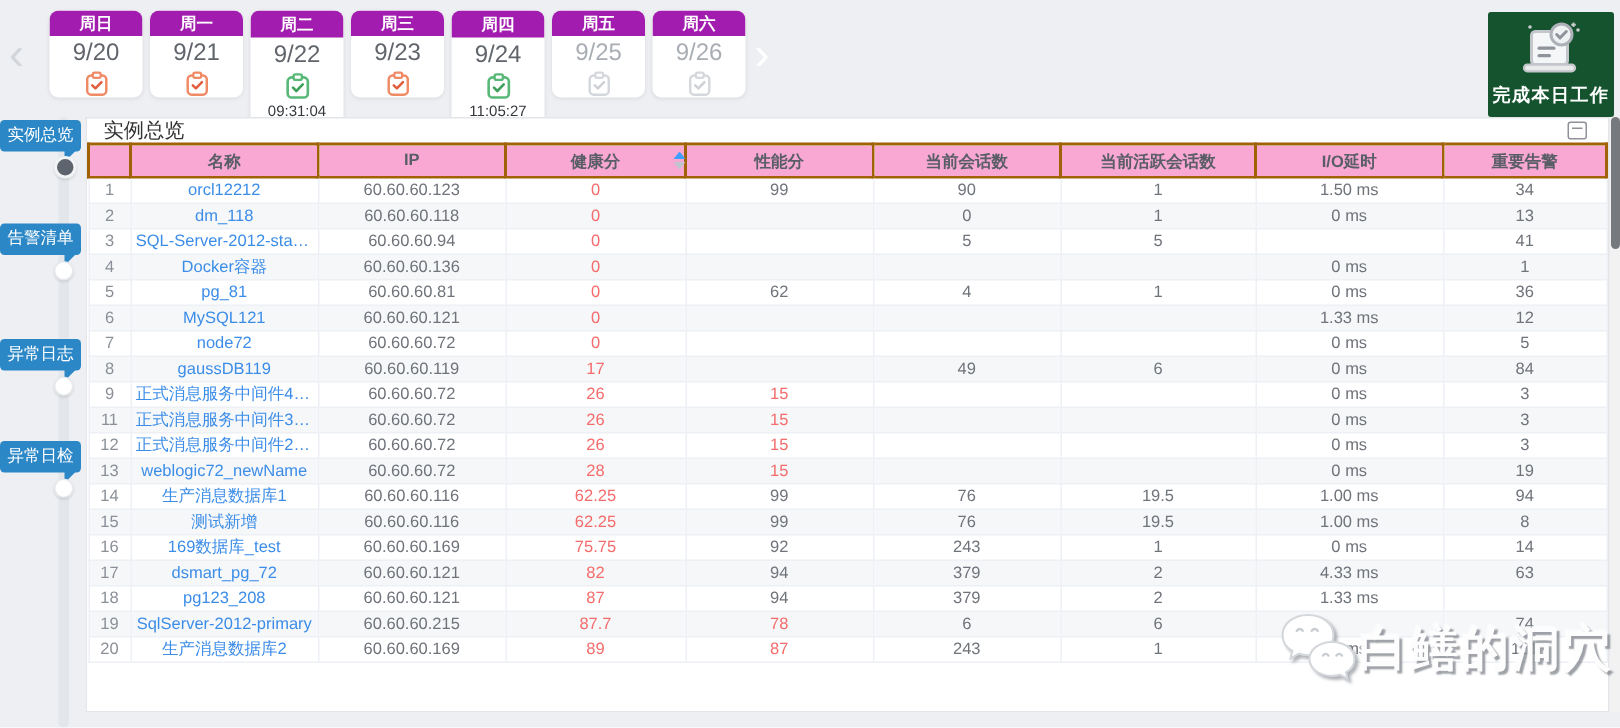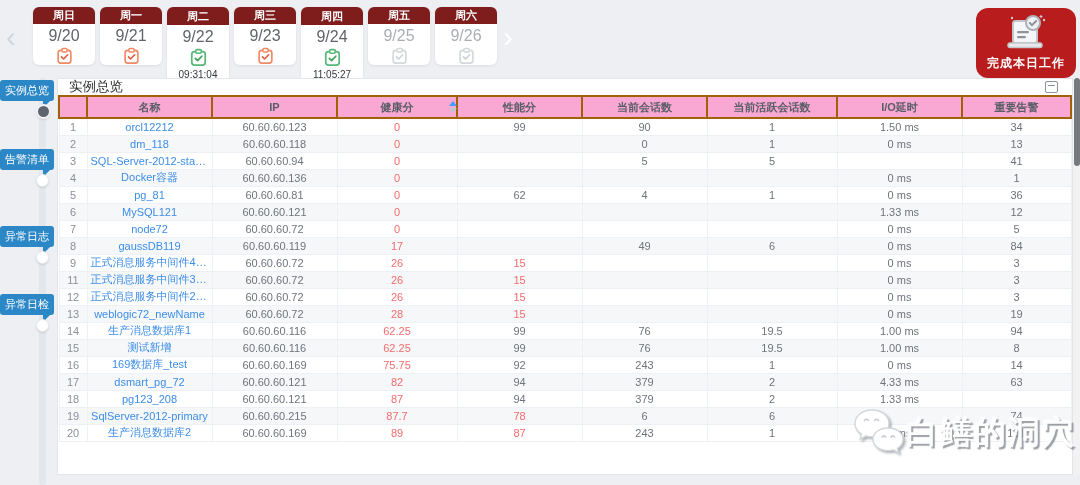--- a/index.html
+++ b/index.html
@@ -8,34 +8,34 @@
 
   
   .top-strip { position:absolute; top:0; left:0; width:1080px; height:88px; }
   .chev { position:absolute; top:22px; font-size:30px; line-height:30px; color:#d2d6da; cursor:pointer; user-select:none; }
   .chev.left  { left:6px; }
   .chev.right { left:503px; color:#ffffff; }
   .cards { position:absolute; left:33px; top:7px; display:flex; gap:5px; }
   .day-card { width:62px; height:58px; background:#ffffff; border-radius:6px; box-shadow:0 1px 3px rgba(0,0,0,.08);
               display:flex; flex-direction:column; align-items:center; overflow:hidden; }
   .day-card.tall { height:78px; }
-  .day-head { width:100%; height:18px; background:#7f1d1d; color:#fff; font-size:11px; font-weight:bold;
+  .day-head { width:100%; height:18px; background:#a21caf; color:#fff; font-size:11px; font-weight:bold;
               display:flex; align-items:center; justify-content:center; }
   .day-date { font-size:16px; color:#60646b; margin-top:3px; }
   .day-icon { margin-top:2px; width:19px; height:19px; }
   .day-card.orange .day-icon { color:#f08a64; }
   .day-card.orange .day-icon .chk { stroke:#e25d3c; }
   .day-card.green  .day-icon { color:#57b877; }
   .day-card.green  .day-icon .chk { stroke:#3fa15c; }
   .day-card.gray   .day-icon { color:#d4d7db; }
   .day-card.gray   .day-icon .chk { stroke:#cdd0d4; }
   .day-card.gray .day-date { color:#a9adb4; }
   .day-time { font-size:10px; color:#303publics3133; color:#34373c; margin-top:2px; }
 
-  .finish-btn { position:absolute; right:4px; top:8px; width:100px; height:70px; background:#b91c1c; border-radius:12px;
+  .finish-btn { position:absolute; right:4px; top:8px; width:84px; height:70px; background:#14532d; border-radius:2px;
                 display:flex; flex-direction:column; align-items:center; justify-content:flex-end; padding-bottom:6px; cursor:pointer; }
   .finish-btn svg { position:absolute; top:5px; }
   .finish-btn span { color:#ffffff; font-size:12px; font-weight:bold; letter-spacing:1px; }
 
   
   .main { position:absolute; top:78px; left:0; width:1080px; height:397px; display:flex; }
 
   
   .rail { position:relative; width:57px; height:100%; flex:0 0 57px; }
   .rail-line { position:absolute; left:39px; top:0; bottom:-10px; width:7px; background:#e3e7eb; border-radius:4px; }

